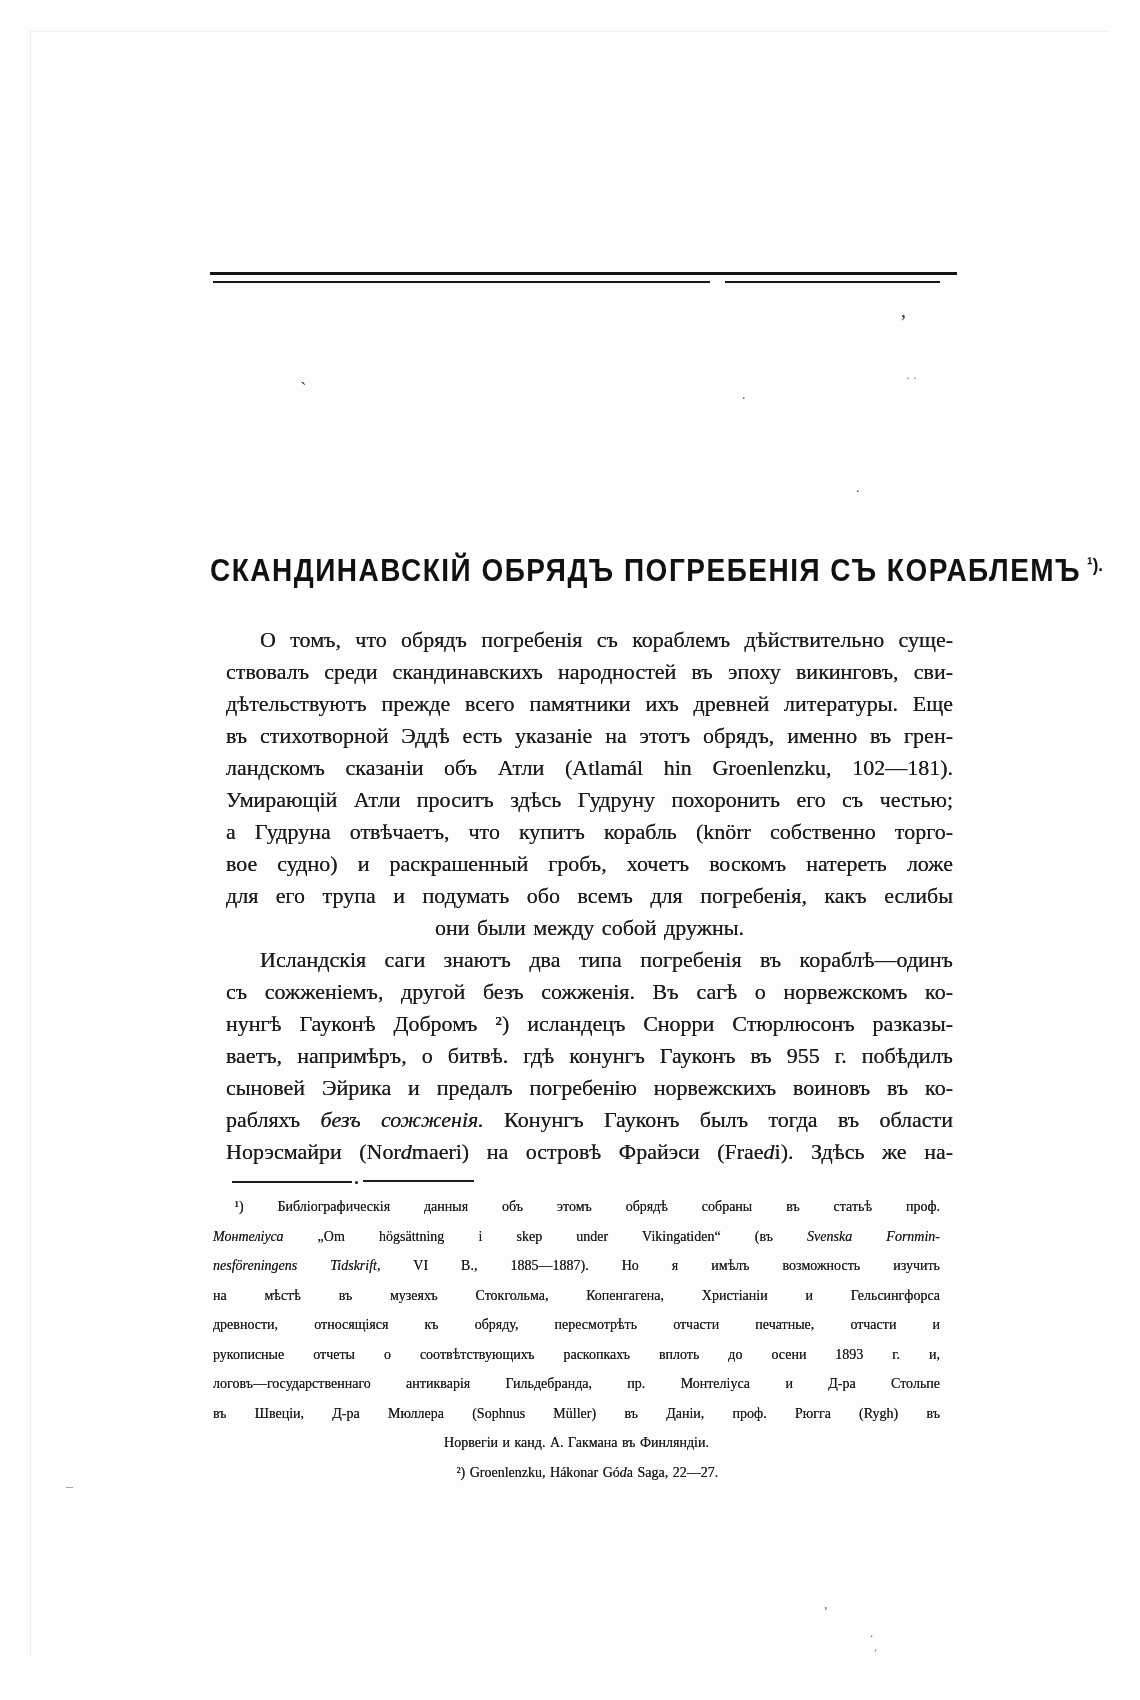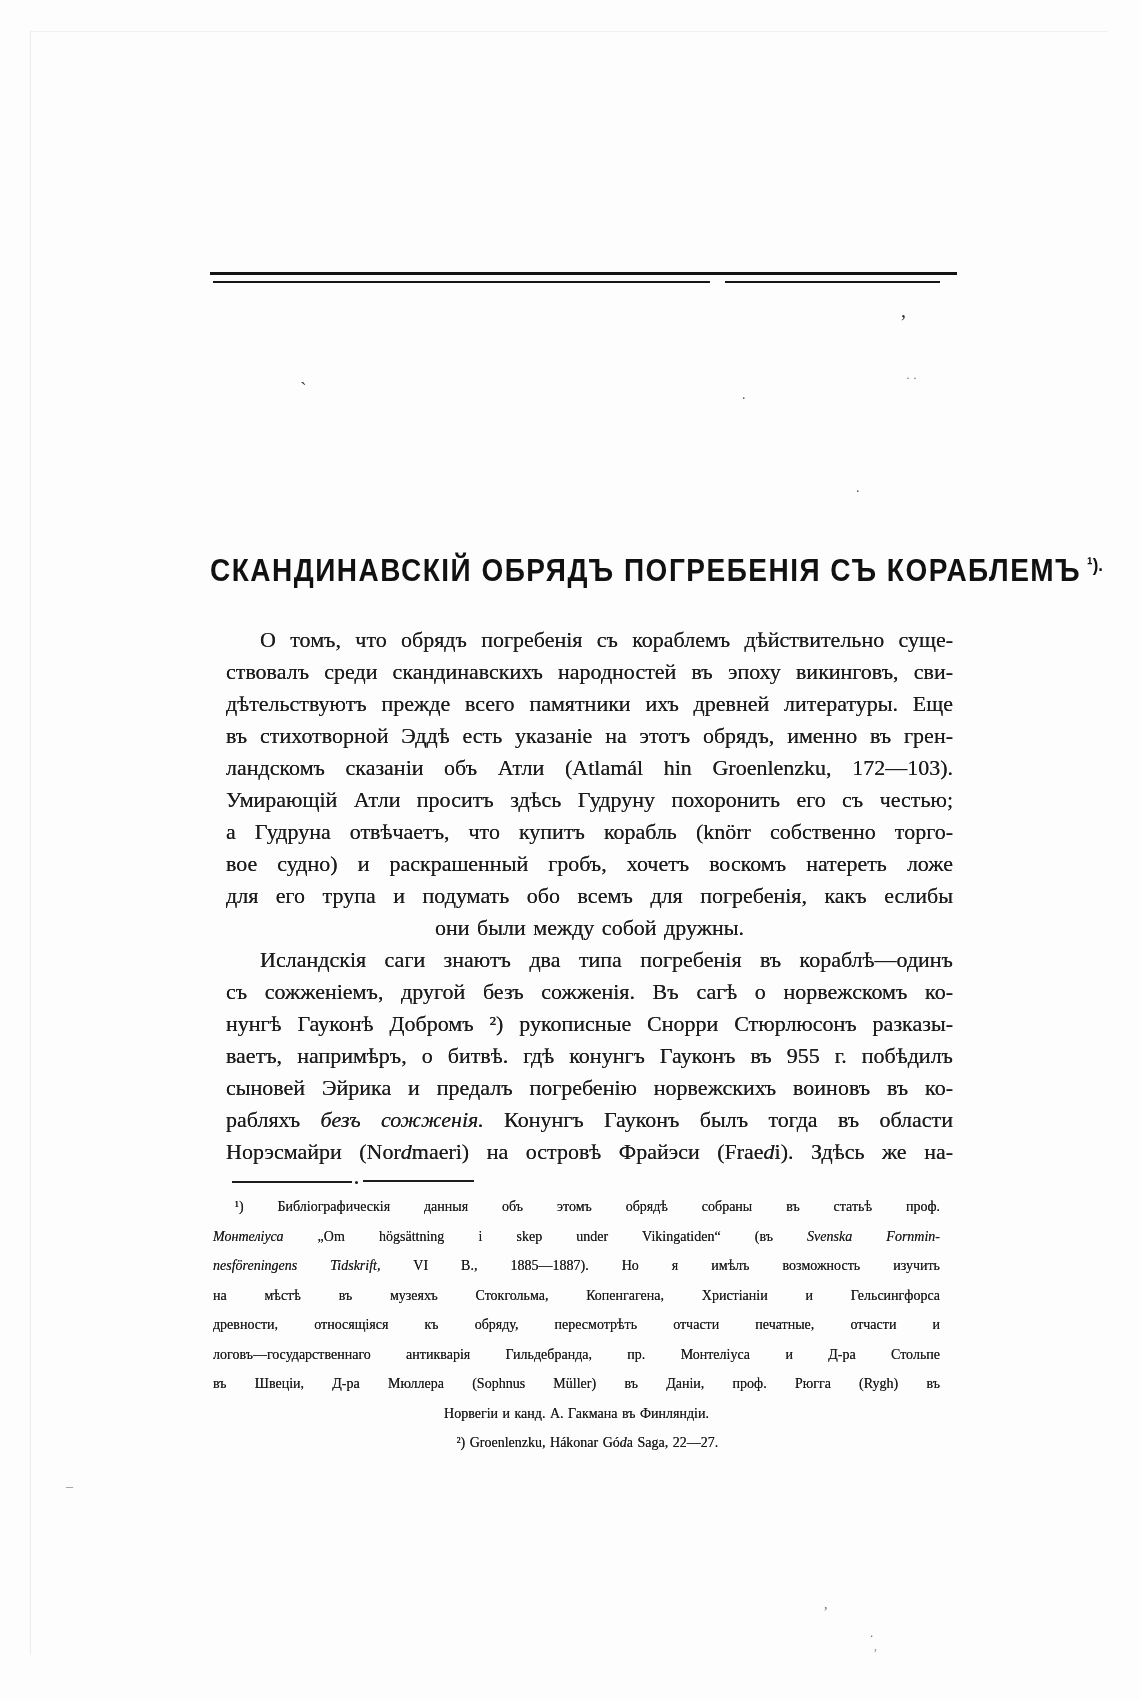--- a/index.html
+++ b/index.html
@@ -119,51 +119,52 @@
   <div class="title-row">
     <span>СКАНДИНАВСКІЙ ОБРЯДЪ ПОГРЕБЕНІЯ СЪ КОРАБЛЕМЪ</span><span class="title-mark">¹).</span>
   </div>
 
   <div class="body-block">
     <div>
         <div class="tline just ind"><span>О томъ, что обрядъ погребенія съ кораблемъ дѣйствительно суще-</span></div>
         <div class="tline just"><span>ствовалъ среди скандинавскихъ народностей въ эпоху викинговъ, сви-</span></div>
         <div class="tline just"><span>дѣтельствуютъ прежде всего памятники ихъ древней литературы. Еще</span></div>
         <div class="tline just"><span>въ стихотворной Эддѣ есть указаніе на этотъ обрядъ, именно въ грен-</span></div>
-        <div class="tline just"><span>ландскомъ сказаніи объ Атли (Atlamál hin Groenlenzku, 172—103).</span></div>
+        <div class="tline just"><span>ландскомъ сказаніи объ Атли (Atlamál hin Groenlenzku, 102—181).</span></div>
         <div class="tline just"><span>Умирающій Атли проситъ здѣсь Гудруну похоронить его съ честью;</span></div>
         <div class="tline just"><span>а Гудруна отвѣчаетъ, что купитъ корабль (knörr собственно торго-</span></div>
         <div class="tline just"><span>вое судно) и раскрашенный гробъ, хочетъ воскомъ натереть ложе</span></div>
         <div class="tline just"><span>для его трупа и подумать обо всемъ для погребенія, какъ еслибы</span></div>
         <div class="tline"><span>они были между собой дружны.</span></div>
       </div>
     <div>
         <div class="tline just ind"><span>Исландскія саги знаютъ два типа погребенія въ кораблѣ—одинъ</span></div>
         <div class="tline just"><span>съ сожженіемъ, другой безъ сожженія. Въ сагѣ о норвежскомъ ко-</span></div>
-        <div class="tline just"><span>нунгѣ Гауконѣ Добромъ ²) рукописные Снорри Стюрлюсонъ разказы-</span></div>
+        <div class="tline just"><span>нунгѣ Гауконѣ Добромъ ²) исландецъ Снорри Стюрлюсонъ разказы-</span></div>
         <div class="tline just"><span>ваетъ, напримѣръ, о битвѣ. гдѣ конунгъ Гауконъ въ 955 г. побѣдилъ</span></div>
         <div class="tline just"><span>сыновей Эйрика и предалъ погребенію норвежскихъ воиновъ въ ко-</span></div>
         <div class="tline just"><span>рабляхъ </span><span class="it">безъ сожженія.</span><span> Конунгъ Гауконъ былъ тогда въ области</span></div>
         <div class="tline just"><span>Норэсмайри (Nor</span><span class="it">d</span><span>maeri) на островѣ Фрайэси (Frae</span><span class="it">d</span><span>i). Здѣсь же на-</span></div>
       </div>
   </div>
 
   <div class="foot-sep">
     <div class="seg1"></div>
     <div class="dot"></div>
     <div class="seg2"></div>
   </div>
 
   <div class="foot-block">
     <div>
         <div class="tline just ind"><span>¹) Библіографическія данныя объ этомъ обрядѣ собраны въ статьѣ проф.</span></div>
         <div class="tline just"><span class="it">Монтеліуса</span><span> „Om högsättning i skep under Vikingatiden“ (въ </span><span class="it">Svenska Fornmin-</span></div>
         <div class="tline just"><span class="it">nesföreningens Tidskrift,</span><span> VI B., 1885—1887). Но я имѣлъ возможность изучить</span></div>
         <div class="tline just"><span>на мѣстѣ въ музеяхъ Стокгольма, Копенгагена, Христіаніи и Гельсингфорса</span></div>
         <div class="tline just"><span>древности, относящіяся къ обряду, пересмотрѣть отчасти печатные, отчасти и</span></div>
+        <div class="tline just"><span>рукописные отчеты о соотвѣтствующихъ раскопкахъ вплоть до осени 1893 г. и,</span></div>
         <div class="tline just"><span>логовъ—государственнаго антикварія Гильдебранда, пр. Монтеліуса и Д-ра Стольпе</span></div>
         <div class="tline just"><span>въ Швеціи, Д-ра Мюллера (Sophnus Müller) въ Даніи, проф. Рюгга (Rygh) въ</span></div>
         <div class="tline"><span>Норвегіи и канд. А. Гакмана въ Финляндіи.</span></div>
       </div>
     <div>
         <div class="tline ind"><span>²) Groenlenzku, Hákonar Gó</span><span class="it">d</span><span>a Saga, 22—27.</span></div>
       </div>
   </div>
 
   <div id="specks">

